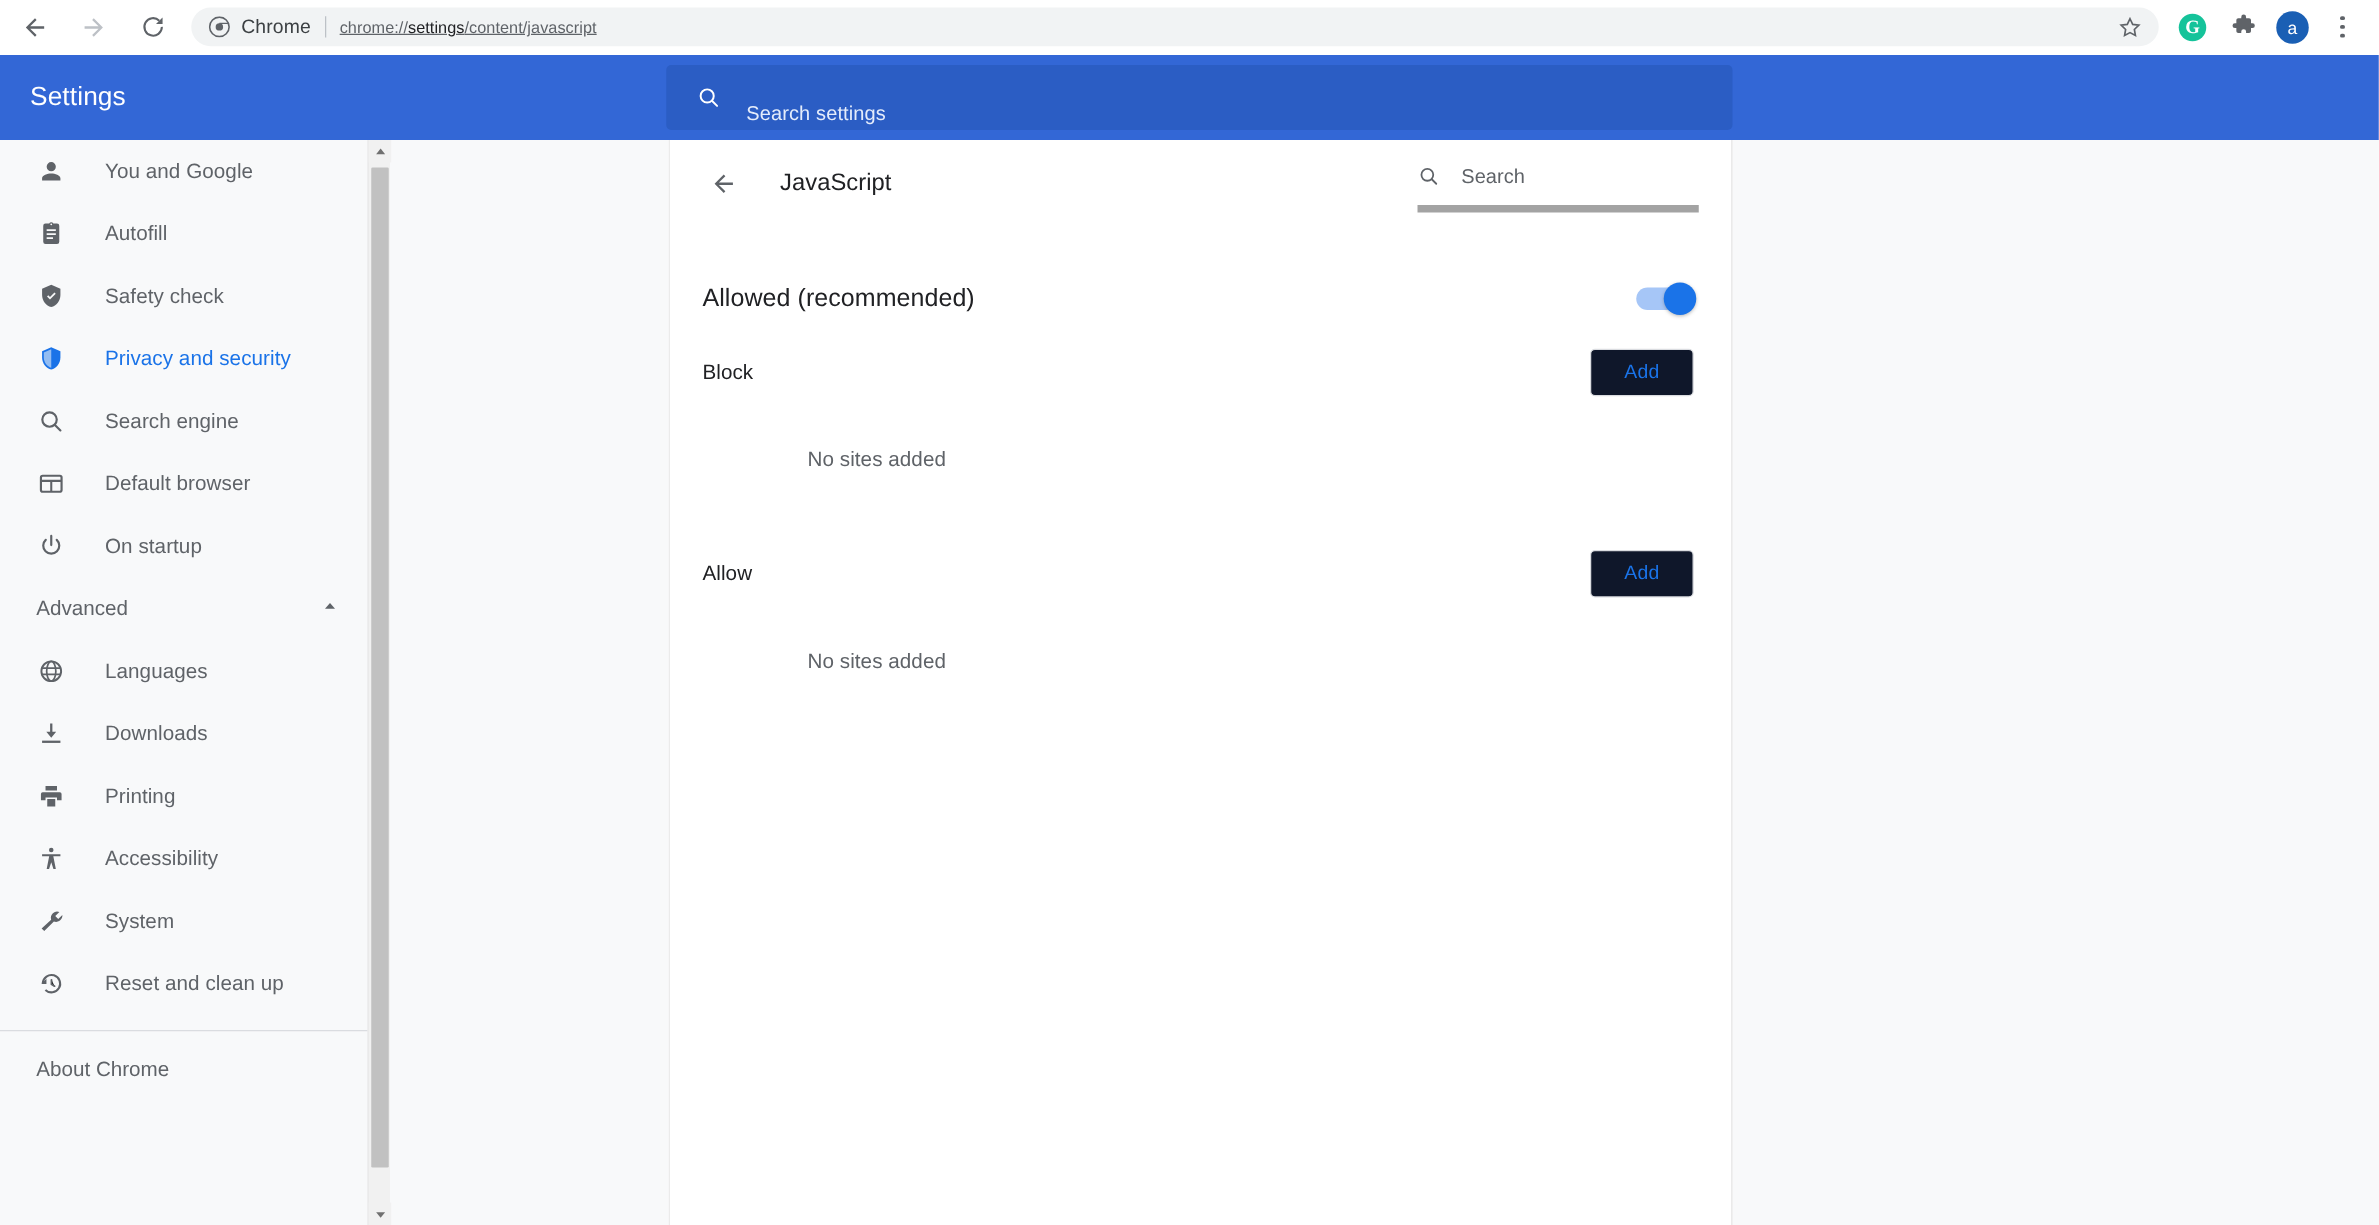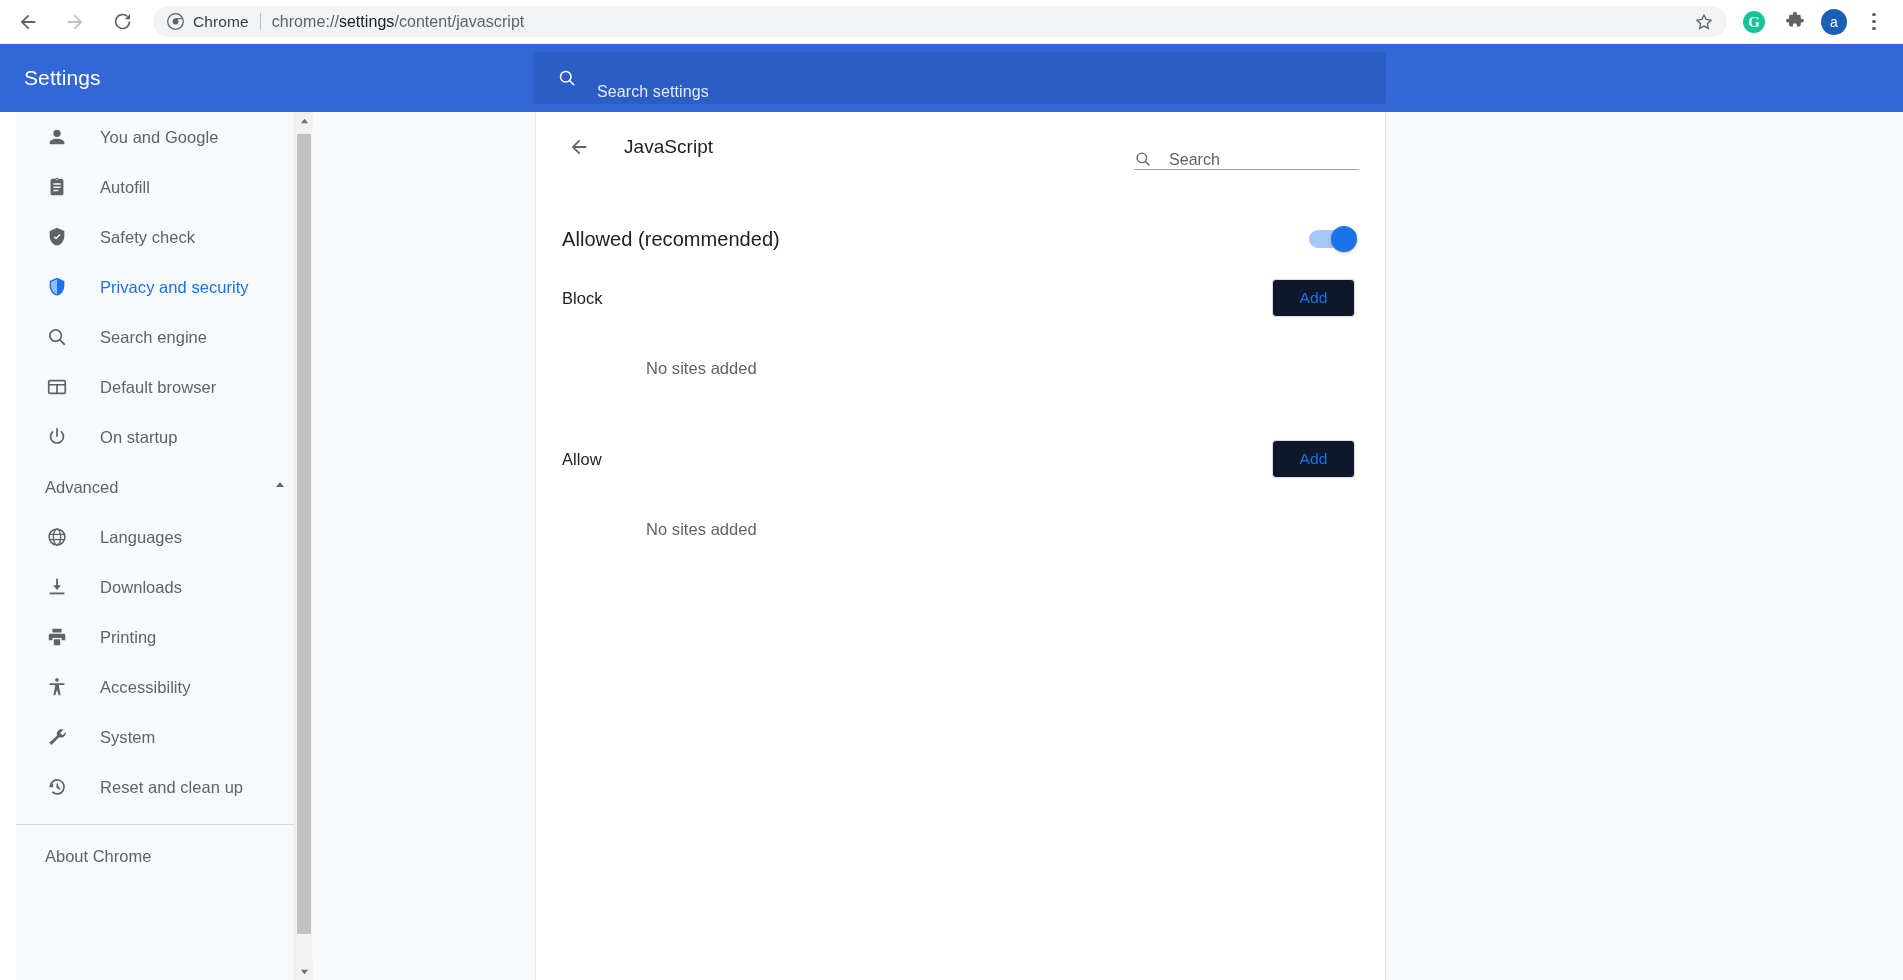--- a/index.html
+++ b/index.html
@@ -30,21 +30,21 @@
     position: relative;
     text-align: center;
   }
   .omnibox-chrome-icon { margin-right: 9px; display: flex; align-items: center; }
   .omnibox-scheme-label {
     font-size: 15.5px; color: #3c4043; letter-spacing: .1px;
   }
   .omnibox-divider {
     width: 1px; height: 17px; background: #bdc1c6; margin: 0 11px;
   }
-  .omnibox-url { font-size: 16px; color: #5f6368; letter-spacing: .05px; white-space: nowrap; }
+  .omnibox-url { font-size: 13px; color: #5f6368; letter-spacing: .05px; white-space: nowrap; text-decoration: underline; }
   .omnibox-url b { color: #202124; font-weight: 400; }
   .star-btn {
     position: absolute; right: 10px; top: 50%; transform: translateY(-50%);
     width: 26px; height: 26px; display: flex; align-items: center; justify-content: center;
   }
   .tb-icon {
     width: 34px; height: 34px; margin-right: 6px;
     display: flex; align-items: center; justify-content: center; border-radius: 50%;
   }
   .grammarly-icon {
@@ -74,21 +74,21 @@
     background: #2b5dc4; border-radius: 4px;
     display: flex; align-items: center; padding-left: 24px;
   }
   .settings-search .sicon { margin-right: 20px; display: flex; }
   .settings-search-placeholder {
     color: #e4ecfb; font-size: 16px; letter-spacing: .1px; margin-top: 28px;
   }
 
   
   .sidebar {
-    position: absolute; left: 16px; top: 112px; width: 296px; height: 868px;
+    position: absolute; left: 0; top: 112px; width: 296px; height: 868px;
     background: #f8f9fa; overflow: hidden;
   }
   .nav-item {
     height: 50px; display: flex; align-items: center;
     padding-left: 29px; color: #5f6368; font-size: 16.5px; letter-spacing: .05px;
   }
   .nav-item .nav-icon {
     width: 24px; height: 24px; margin-right: 31px;
     display: flex; align-items: center; justify-content: center; flex: 0 0 24px;
   }
@@ -127,21 +127,21 @@
     position: absolute; left: 535px; top: 112px; width: 851px; height: 868px;
     background: #ffffff; border-left: 1px solid #ebebeb; border-right: 1px solid #e3e3e3;
   }
   .content-header {
     height: 70px; display: flex; align-items: center; padding: 0 0 0 30px; position: relative;
   }
   .back-arrow { width: 26px; height: 26px; display: flex; align-items: center; justify-content: center; }
   .content-title { font-size: 19px; color: #202124; margin-left: 32px; letter-spacing: .05px; }
   .content-search {
     position: absolute; right: 26px; bottom: 12px; width: 225px;
-    display: flex; align-items: flex-end; border-bottom: 1px solid #a3a3a3; padding-bottom: 0;
+    display: flex; align-items: flex-end; border-bottom: 6px solid #a3a3a3; padding-bottom: 13px;
   }
   .content-search .csicon { margin-right: 17px; margin-bottom: 1px; display: flex; }
   .content-search-placeholder { color: #5f6368; font-size: 16px; letter-spacing: .05px; }
 
   .row-allowed {
     height: 56px; margin-top: 29px; padding: 0 30px 0 26px;
     display: flex; align-items: center; justify-content: space-between;
   }
   .row-label { font-size: 20px; color: #202124; letter-spacing: .05px; }
   .toggle {

